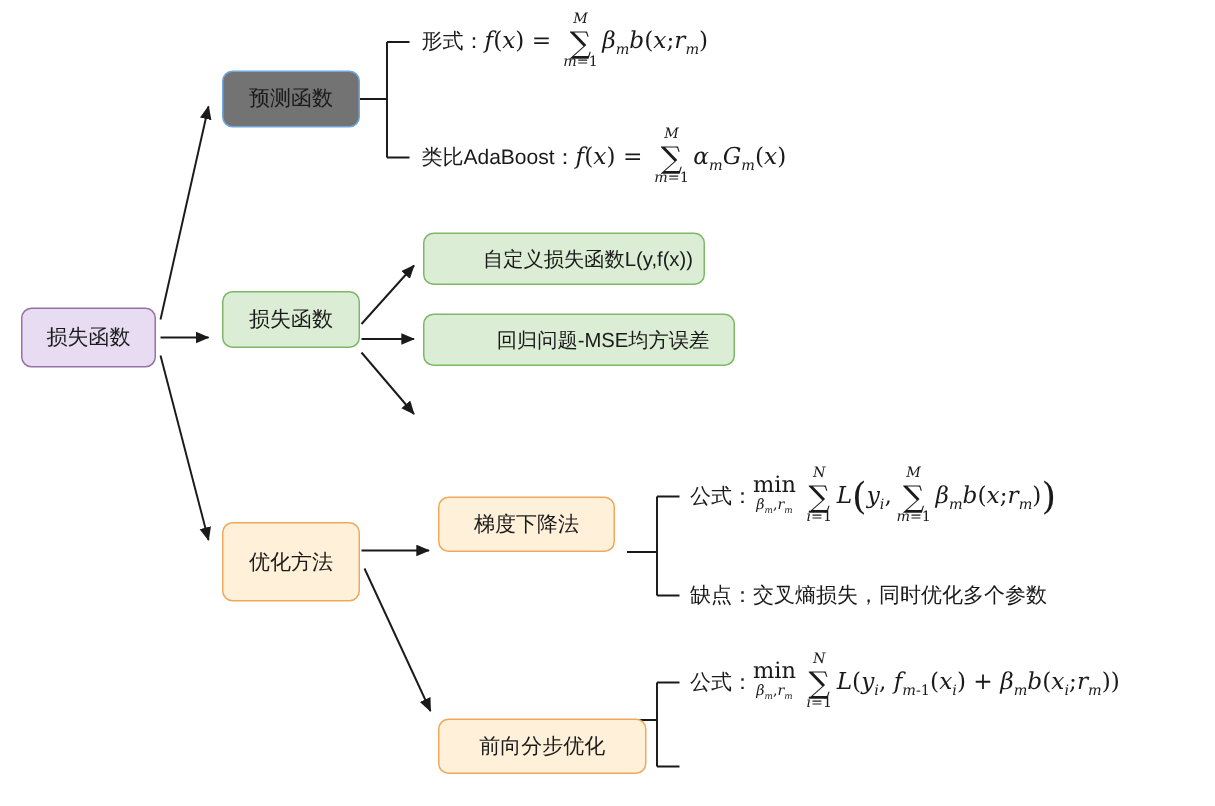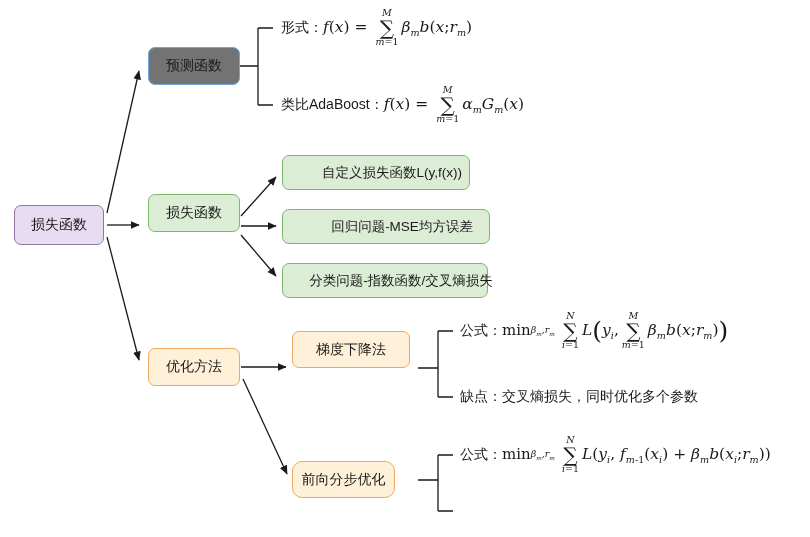--- a/index.html
+++ b/index.html
@@ -21,21 +21,21 @@
           font-size:14px; color:#1a1a1a; }
 
   
   .mx { font-family:"DejaVu Serif","Liberation Serif",serif; font-size:15.5px; }
   .mx i { font-style:italic; }
   .mx sub { font-size:0.62em; }
   .sum { display:inline-flex; flex-direction:column; align-items:center;
          vertical-align:middle; line-height:1; margin:0 3px; }
   .sum .sl { font-size:9.5px; line-height:1.15; }
   .sum .sg { font-size:20px; line-height:0.9; }
-  .munder { display:inline-flex; align-items:center;
+  .munder { display:inline-flex; flex-direction:column; align-items:center;
             vertical-align:middle; line-height:1; margin-right:4px; }
   .munder .mtop { font-size:15px; line-height:1; }
   .munder .mbot { font-size:9.5px; line-height:1.25; }
   .bp { font-size:25px; vertical-align:middle; line-height:0; font-weight:300; }
 </style>
 </head>
 <body>
 
 <div class="canvas">
 
@@ -79,42 +79,41 @@
           <span class="sg">∑</span>
           <span class="sl"><i>m</i>=1</span>
         </span><i>α</i><sub><i>m</i></sub><i>G</i><sub><i>m</i></sub>(<i>x</i>)</span></div>
 
   <div class="node green" style="left:148px;top:194px;width:92px;height:38px;">损失函数</div>
 
   <div class="node green small" style="left:282px;top:155px;width:188px;height:35px;">自定义损失函数L(y,f(x))</div>
 
   <div class="node green small" style="left:282px;top:209px;width:208px;height:35px;">回归问题-MSE均方误差</div>
 
-  <div class="node green small" style="left:282px;top:263px;width:206px;height:35px;">分类问题-指数函数/交叉熵损失</div>
 
-  <div class="node orange" style="left:148px;top:348px;width:92px;height:38px;">优化方法</div>
+  <div class="node orange" style="left:148px;top:348px;width:92px;height:53px;">优化方法</div>
 
   <div class="node orange" style="left:292px;top:331px;width:118px;height:37px;">梯度下降法</div>
 
   <div class="leaf" style="left:460px;top:331px;">公式：<span class="mx"><span class="munder">
           <span class="mtop">min</span>
           <span class="mbot"><i>β</i><sub><i>m</i></sub>,<i>r</i><sub><i>m</i></sub></span>
         </span><span class="sum">
           <span class="sl"><i>N</i></span>
           <span class="sg">∑</span>
           <span class="sl"><i>i</i>=1</span>
         </span><i>L</i><span class="bp">(</span><i>y</i><sub><i>i</i></sub>,<span class="sum">
           <span class="sl"><i>M</i></span>
           <span class="sg">∑</span>
           <span class="sl"><i>m</i>=1</span>
         </span><i>β</i><sub><i>m</i></sub><i>b</i>(<i>x</i>;<i>r</i><sub><i>m</i></sub>)<span class="bp">)</span></span></div>
 
   <div class="leaf" style="left:460px;top:397px;">缺点：交叉熵损失，同时优化多个参数</div>
 
-  <div class="node orange" style="left:292px;top:461px;width:103px;height:37px;border-radius:10px;">前向分步优化</div>
+  <div class="node orange" style="left:292px;top:479px;width:139px;height:37px;">前向分步优化</div>
 
   <div class="leaf" style="left:460px;top:455px;">公式：<span class="mx"><span class="munder">
           <span class="mtop">min</span>
           <span class="mbot"><i>β</i><sub><i>m</i></sub>,<i>r</i><sub><i>m</i></sub></span>
         </span><span class="sum">
           <span class="sl"><i>N</i></span>
           <span class="sg">∑</span>
           <span class="sl"><i>i</i>=1</span>
         </span><i>L</i>(<i>y</i><sub><i>i</i></sub>, <i>f</i><sub><i>m</i>-1</sub>(<i>x</i><sub><i>i</i></sub>) + <i>β</i><sub><i>m</i></sub><i>b</i>(<i>x</i><sub><i>i</i></sub>;<i>r</i><sub><i>m</i></sub>))</span></div>
 

